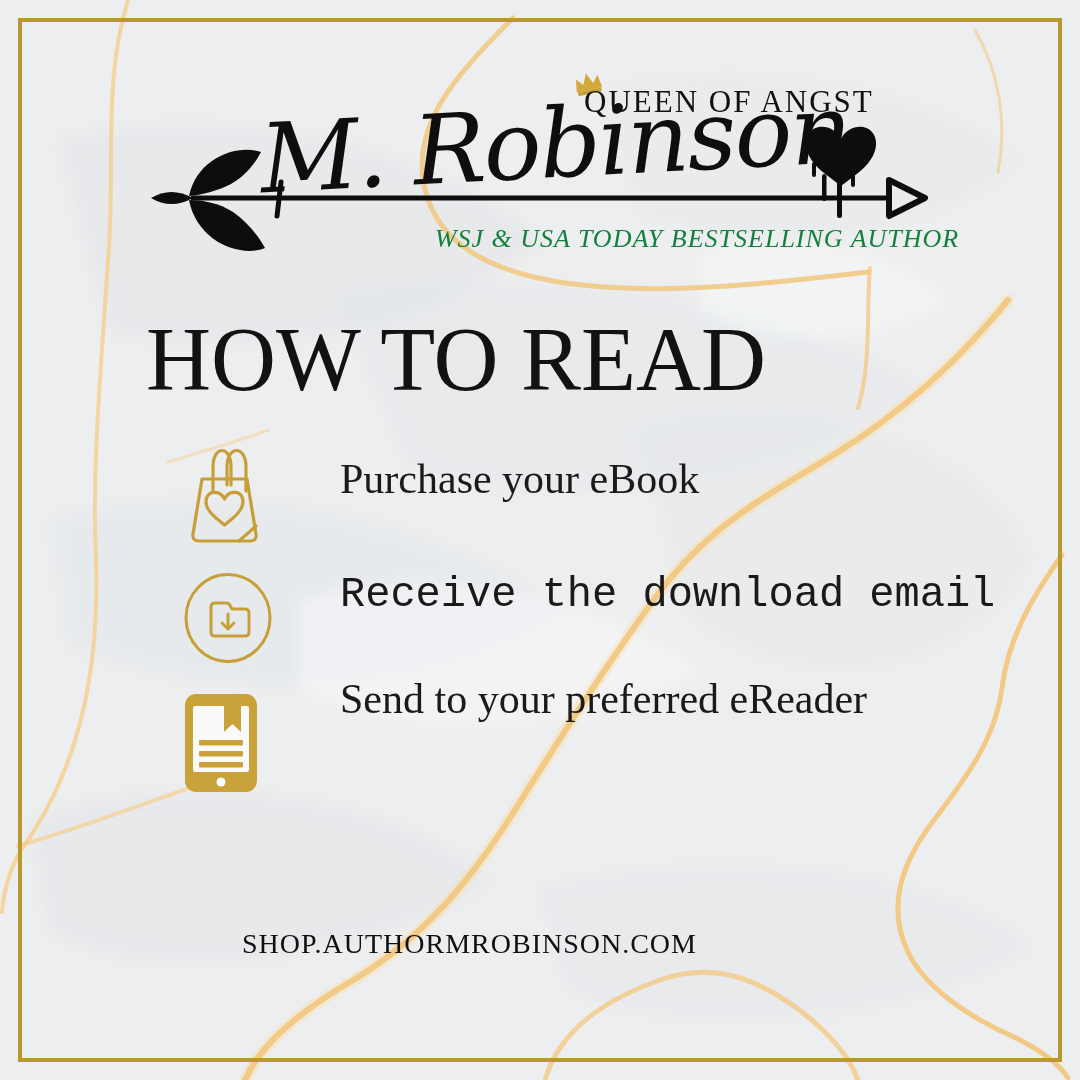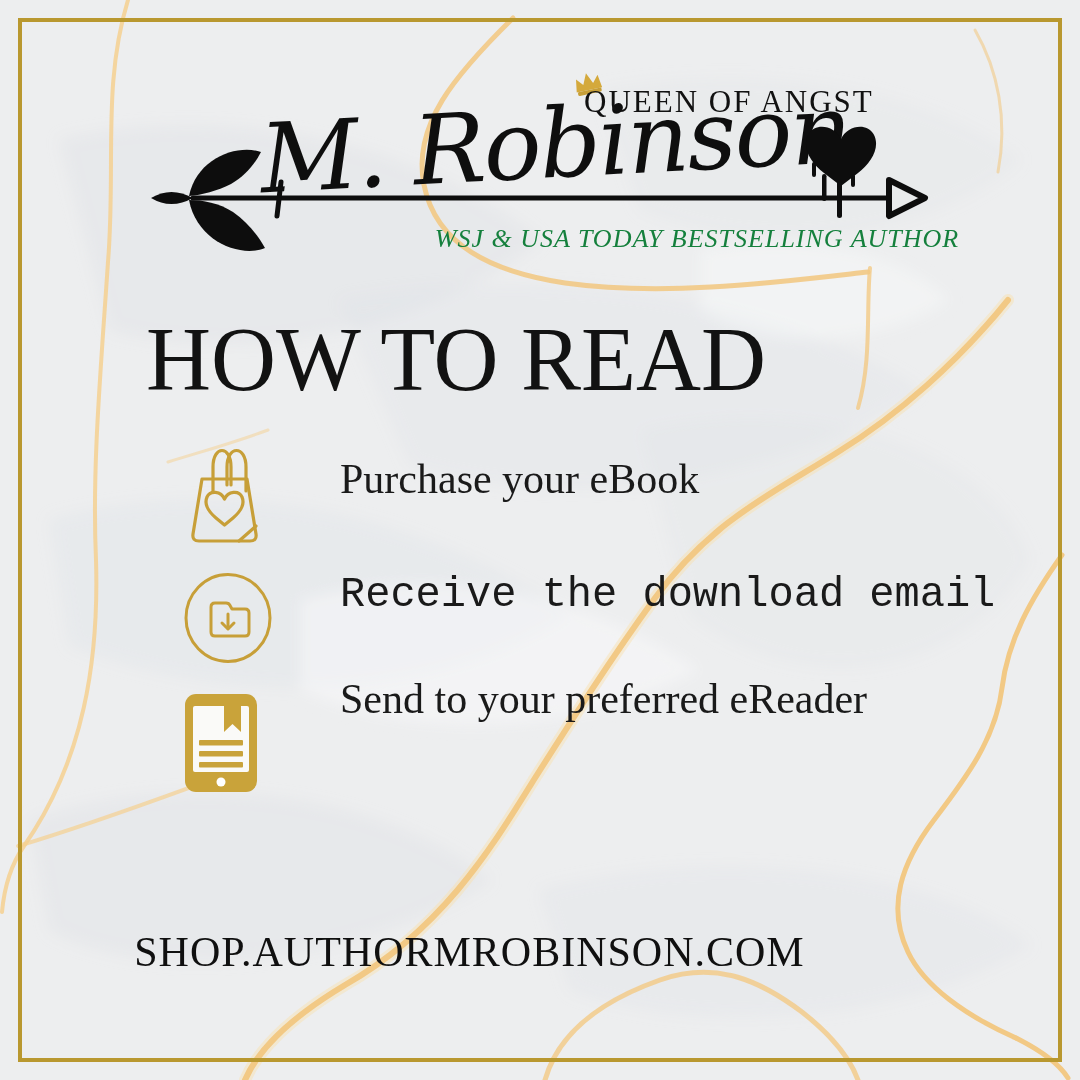--- a/index.html
+++ b/index.html
@@ -44,21 +44,21 @@
   .step-text{
     position:absolute;left:340px;
     font-size:42px;line-height:58px;color:#1a1a1a;white-space:nowrap;
   }
   .t1{top:450px;}
   .t2{top:566px;font-family:Liberation Mono, monospace;}
   .t3{top:660px;margin-top:10px;}
   
   .footer-url{
     position:absolute;left:0;top:928px;width:939px;
-    text-align:center;font-size:42px;letter-spacing:1px;color:#101010;
+    text-align:center;font-size:28px;letter-spacing:1px;color:#101010;
   }
 </style>
 </head>
 <body>
 
 <div class="canvas">
 
   <svg class="marble" width="1080" height="1080" viewBox="0 0 1080 1080">
     <defs>
         <filter id="soft" x="-20%" y="-20%" width="140%" height="140%">

